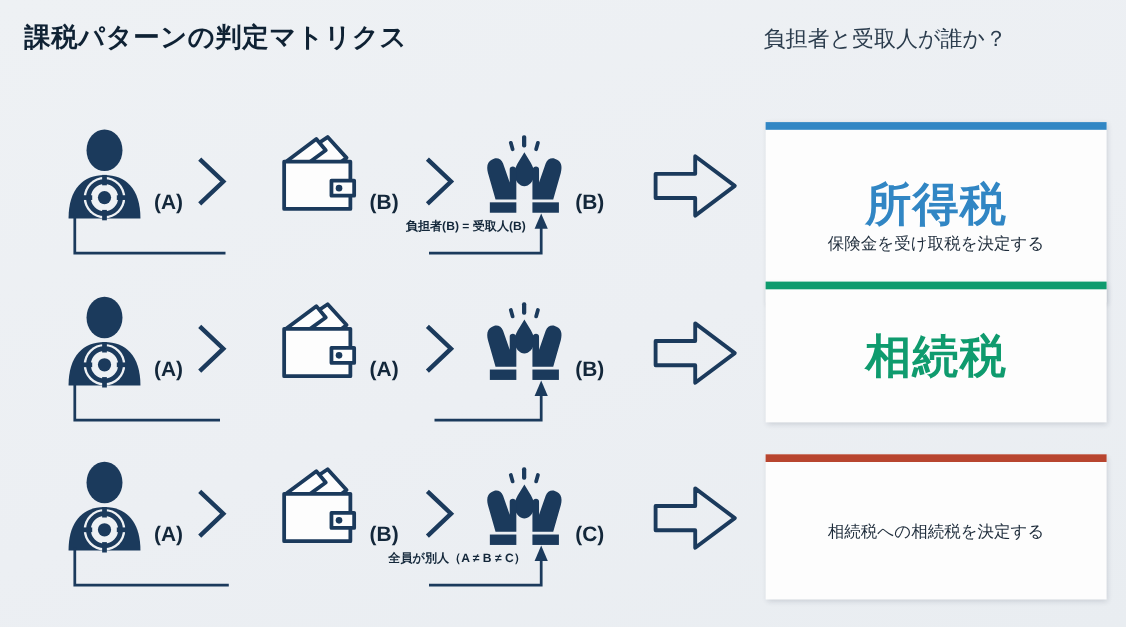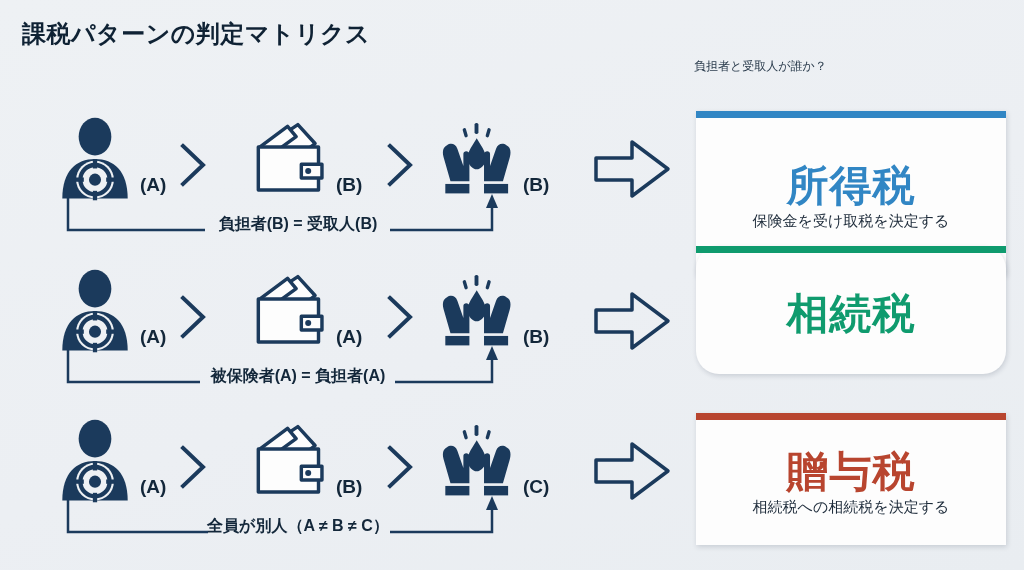--- a/index.html
+++ b/index.html
@@ -26,25 +26,24 @@
     font-size: 24px;
     font-weight: bold;
     color: #0f2234;
     letter-spacing: 0.5px;
     white-space: nowrap;
   }
   #subtitle {
     position: absolute;
     left: 694px;
     top: 24px;
-    font-size: 12px;
+    font-size: 20px;
     line-height: 25px;
     color: #2b3c4d;
     white-space: nowrap;
-    margin-top: 30px;
   }
 
   
   .flow-row {
     position: absolute;
     left: 0;
     width: 690px;
     height: 150px;
   }
   .row-1 { top: 110px; }
@@ -96,39 +95,39 @@
   .connector {
     position: absolute;
     left: 60px;
     top: 82px;
     width: 470px;
     height: 60px;
   }
   .connector-label {
     position: absolute;
     left: 118px;
-    top: 104px;
+    top: 88px;
     width: 360px;
-    text-align: center;
-    font-size: 16px;
+    text-align: right;
+    font-size: 11px;
     font-weight: bold;
     color: #13273a;
     white-space: nowrap;
   }
 
   
   .card {
     position: absolute;
     left: 696px;
     width: 310px;
     background: #fdfdfd;
     box-shadow: 1px 2px 5px rgba(25,40,60,0.16);
   }
   .card-1 { top: 111px; height: 164px; }
-  .card-2 { top: 246px; height: 128px; border-radius: 23px; }
+  .card-2 { top: 256px; height: 128px; }
   .card-3 { top: 413px; height: 132px; }
 
   .card-accent {
     height: 7px;
     width: 100%;
   }
   .card-body {
     display: flex;
     flex-direction: column;
     align-items: center;
@@ -281,21 +280,20 @@
 
     <svg class="big-arrow" viewBox="0 0 82 70">
       <path d="M4 24 L40 24 L40 8 L76 35 L40 62 L40 46 L4 46 Z" fill="none" stroke="#1b3a5c" stroke-width="3.5" stroke-linejoin="round"></path>
     </svg>
 
     <svg class="connector" viewBox="0 0 470 60">
       <path d="M8 4 L8 38 L140 38" fill="none" stroke="#1b3a5c" stroke-width="2.5"></path>
       <path d="M335 38 L432 38 L432 12" fill="none" stroke="#1b3a5c" stroke-width="2.5"></path>
       <path d="M432 2 L438 16 L426 16 Z" fill="#1b3a5c"></path>
     </svg>
-    <div class="connector-label">被保険者(A) = 負担者(A)</div>
   </div>
 
   <div class="flow-row row-3">
 
     <div class="node node-person">
       <svg class="node-icon" viewBox="0 0 100 100">
         <ellipse cx="50" cy="24" rx="19" ry="22" fill="#1b3a5c"></ellipse>
         <path d="M12 96 C12 64 28 50 50 50 C72 50 88 64 88 96 Z" fill="#1b3a5c"></path>
         <circle cx="50" cy="74" r="22" fill="#eef1f4"></circle>
         <circle cx="50" cy="74" r="17" fill="none" stroke="#1b3a5c" stroke-width="5"></circle>
@@ -368,18 +366,17 @@
   <div class="card card-2">
     <div class="card-accent" style="background:#0f9b6e"></div>
     <div class="card-body">
       <div class="card-title" style="color:#0f9b6e">相続税</div>
     </div>
   </div>
 
   <div class="card card-3">
     <div class="card-accent" style="background:#b8452f"></div>
     <div class="card-body">
-      <div class="card-title" style="color:#b8452f">贈与税</div>
       <div class="card-desc">相続税への相続税を決定する</div>
     </div>
   </div>
 
 </div>
 
 </body></html>

